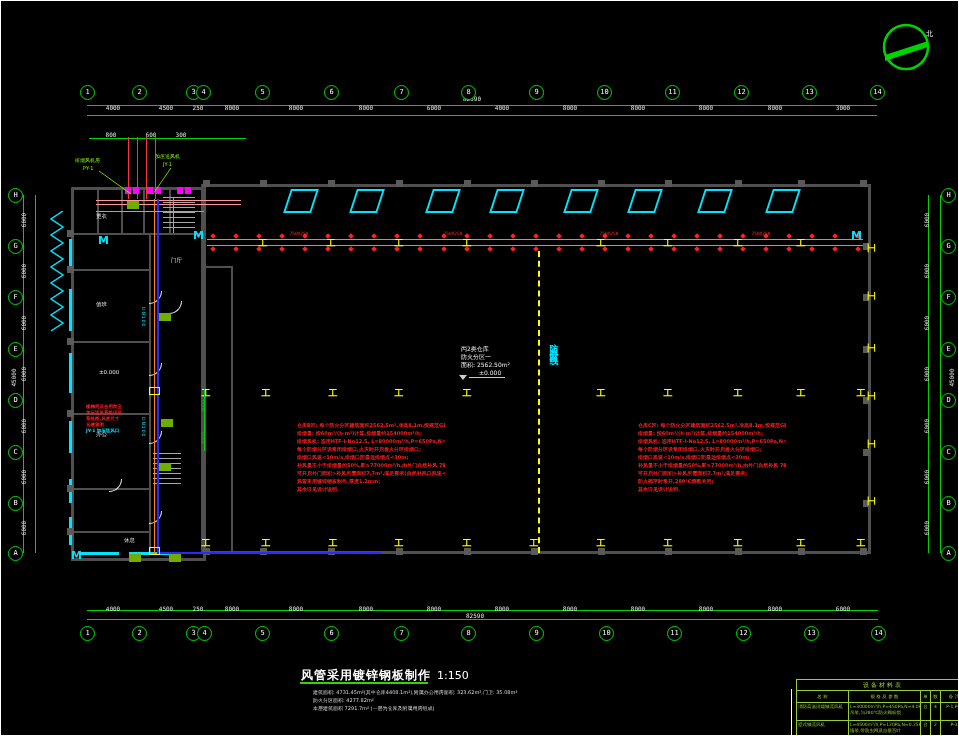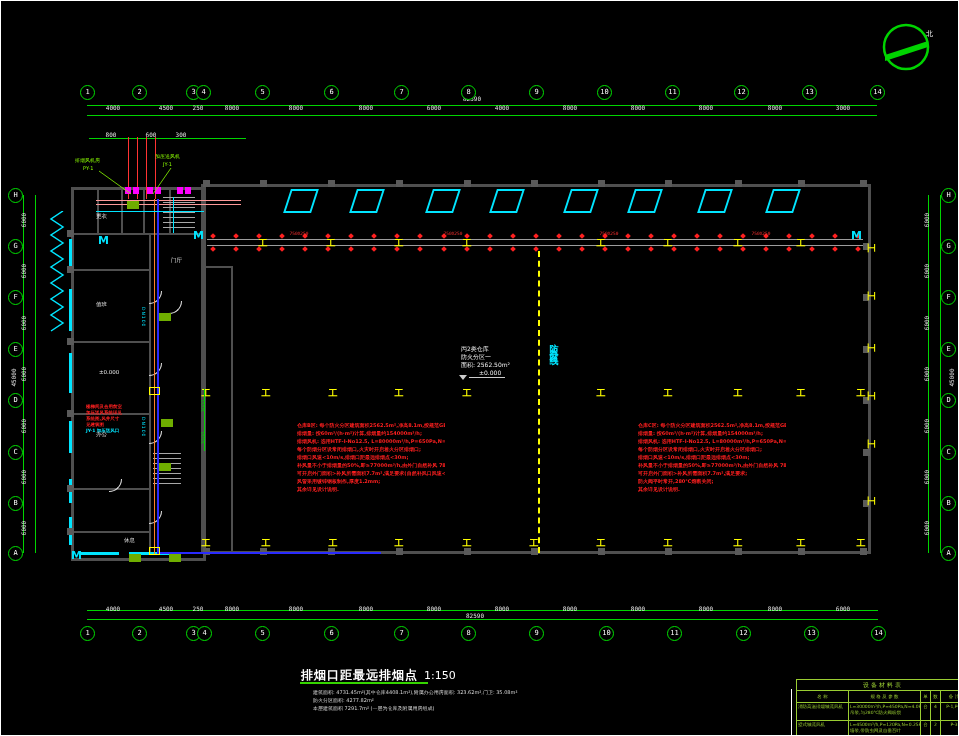--- a/index.html
+++ b/index.html
@@ -521,21 +521,21 @@
       <span class="pipelbl" style="top: var(--y); --x: 140px; --y: 416px;">DN100</span>
     </div>
   <div class="gline" style="left:203px;top:388px;width:1px;height:62px"></div>
   <div>
 
   <span class="bracket" style="--y: 402px;">3000</span>
       <span class="bracket" style="--y: 434px;">3200</span>
     </div>
 
   <div id="maintitle">
-    <span>排烟口距最远排烟点</span><span class="scale">1:150</span>
+    <span>风管采用镀锌钢板制作</span><span class="scale">1:150</span>
   </div>
   <div id="underline"></div>
   <div id="notes">
     <div>
         <div>建筑面积: 4731.45m²(其中仓库4408.1m²),附属办公用房面积: 323.62m²,门卫: 35.08m²</div>
         <div>防火分区面积: 4277.82m²</div>
         <div>本层建筑面积 7291.7m² (一层为仓库及附属用房组成)</div>
       </div>
   </div>
 

